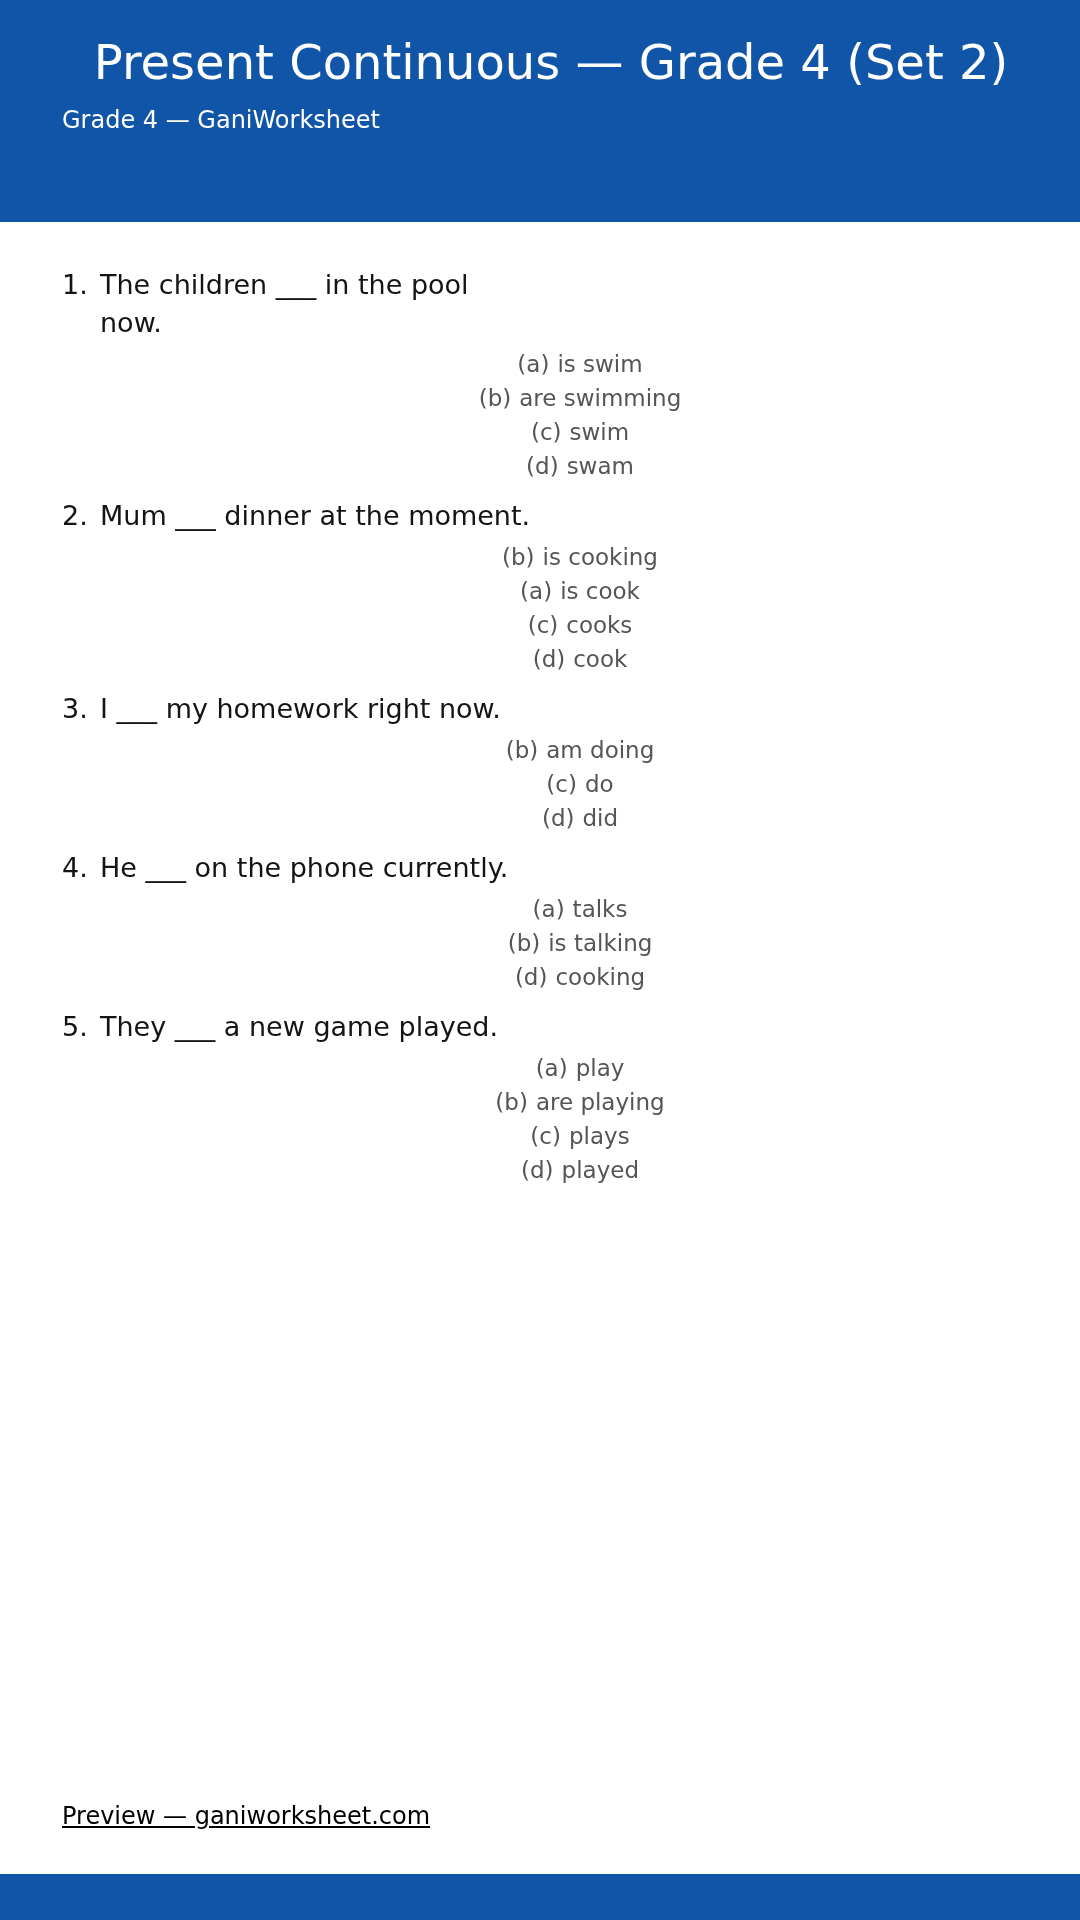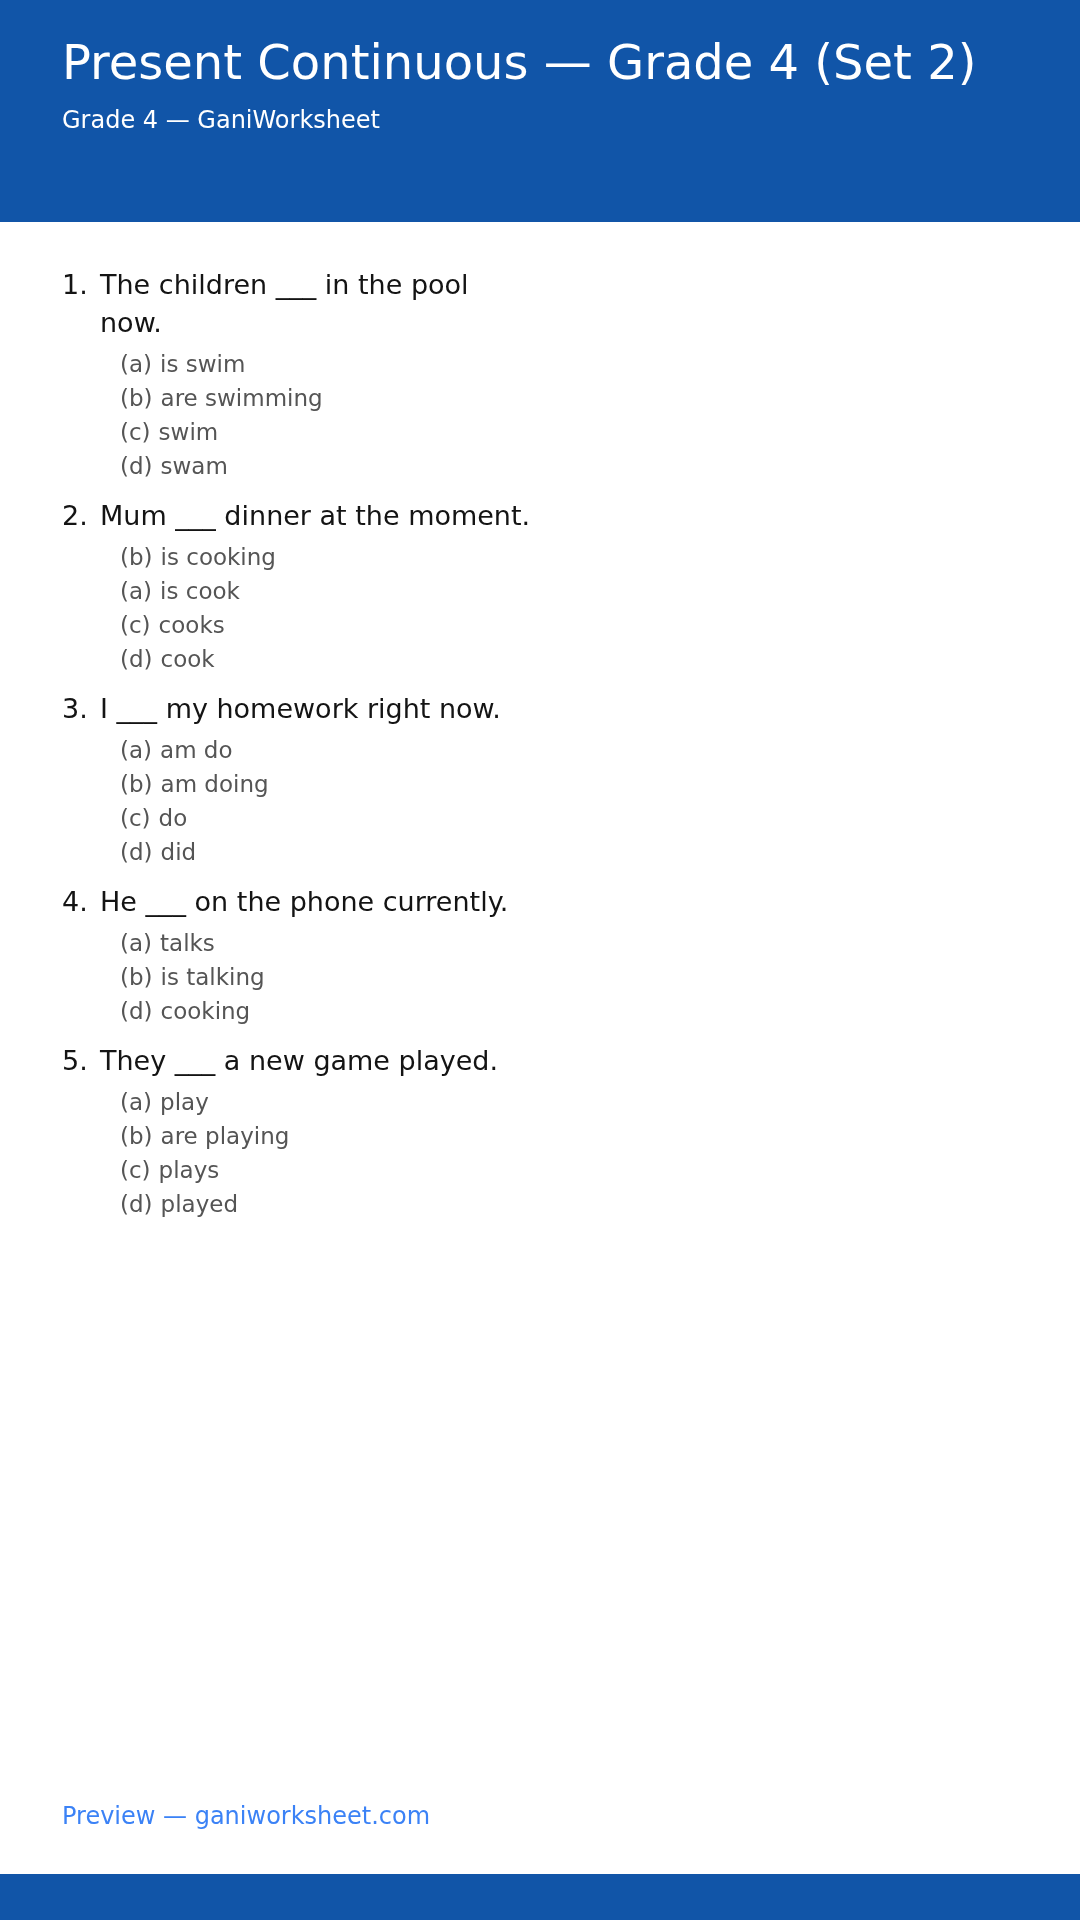--- a/index.html
+++ b/index.html
@@ -18,20 +18,21 @@
     box-sizing:border-box;
     padding:34px 40px 0 62px;
     color:#ffffff;
   }
   .header .title{
     font-size:48px;
     font-weight:400;
     letter-spacing:0;
     white-space:nowrap;
     margin:0;
+    text-align:center;
   }
   .header .subtitle{
     font-size:24px;
     font-weight:400;
     margin-top:16px;
     white-space:nowrap;
   }
   .main{
     position:absolute;top:222px;left:0;right:0;
     box-sizing:border-box;
@@ -45,29 +46,31 @@
     line-height:38px;
     color:#141414;
   }
   .q-num{position:absolute;left:0;top:0;}
   .q-line{white-space:nowrap;}
   .options{
     margin:5px 0 0 58px;
     font-size:23px;
     line-height:34px;
     color:#555555;
+    text-align:center;
   }
   .option{white-space:nowrap;}
   .opt-label{margin-right:8px;}
   .footer{
     position:absolute;
     left:62px;top:1802px;
     font-size:24px;
-    color:#3b82f6;
+    color:#000000;
     white-space:nowrap;
+    text-decoration:underline;
   }
   .bottom-band{
     position:absolute;
     left:0;right:0;bottom:0;
     height:46px;
     background:#1155A8;
   }
 </style>
 </head>
 <body>
@@ -107,21 +110,20 @@
         <div class="option"><span class="opt-label">(d)</span><span class="opt-text">cook</span></div>
       </div>
     </div>
 
     <div class="question">
       <div class="q-prompt">
         <span class="q-num">3.</span>
         <div class="q-line">I ___ my homework right now.</div>
       </div>
       <div class="options">
-        <div class="option"><span class="opt-label">(a)</span><span class="opt-text">am do</span></div>
         <div class="option"><span class="opt-label">(b)</span><span class="opt-text">am doing</span></div>
         <div class="option"><span class="opt-label">(c)</span><span class="opt-text">do</span></div>
         <div class="option"><span class="opt-label">(d)</span><span class="opt-text">did</span></div>
       </div>
     </div>
 
     <div class="question">
       <div class="q-prompt">
         <span class="q-num">4.</span>
         <div class="q-line">He ___ on the phone currently.</div>

